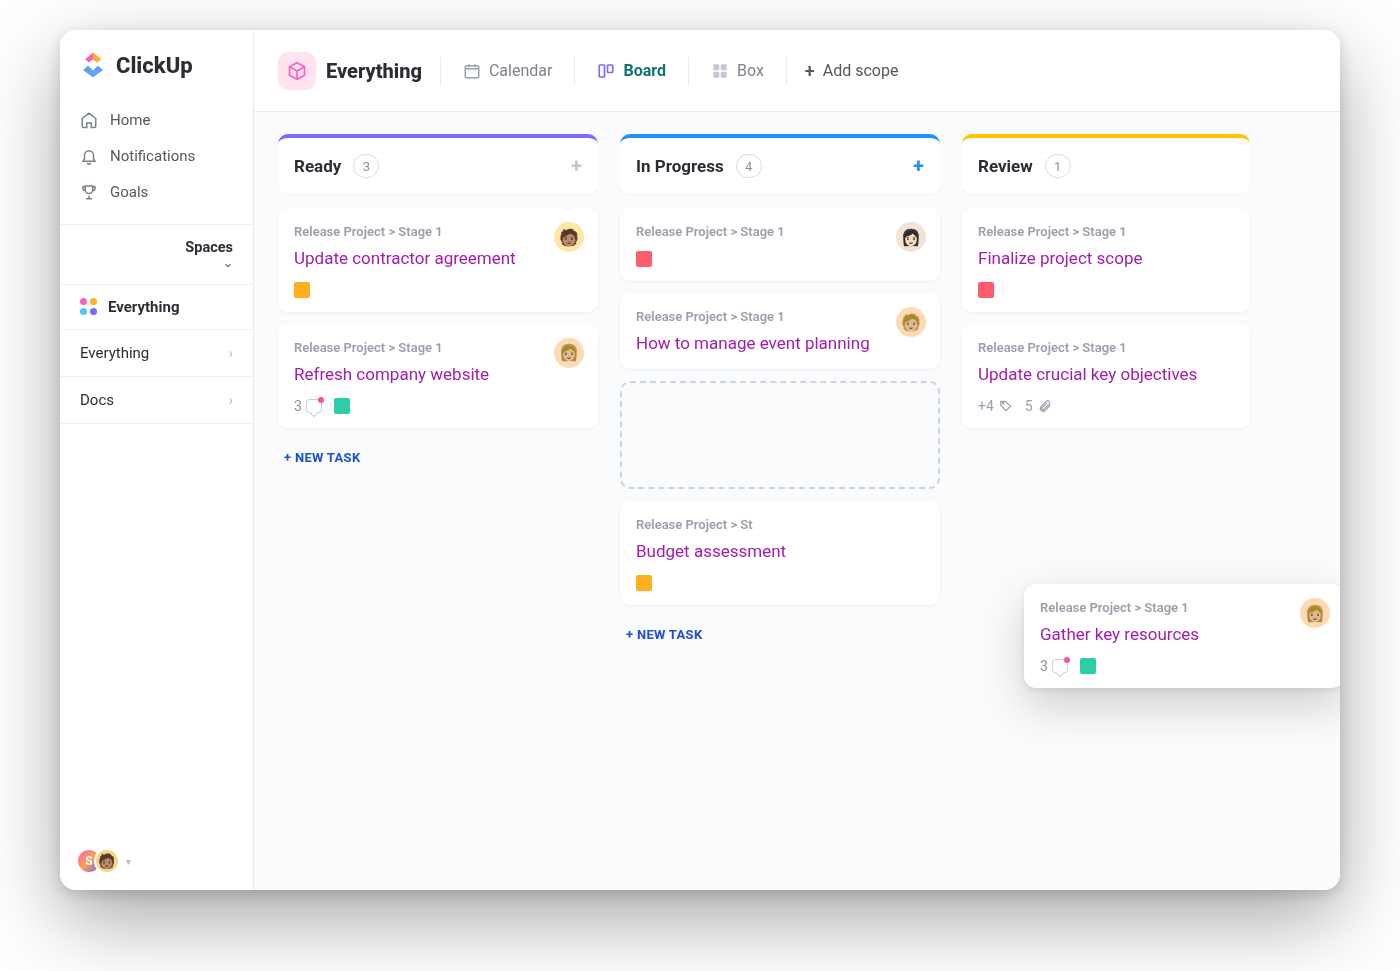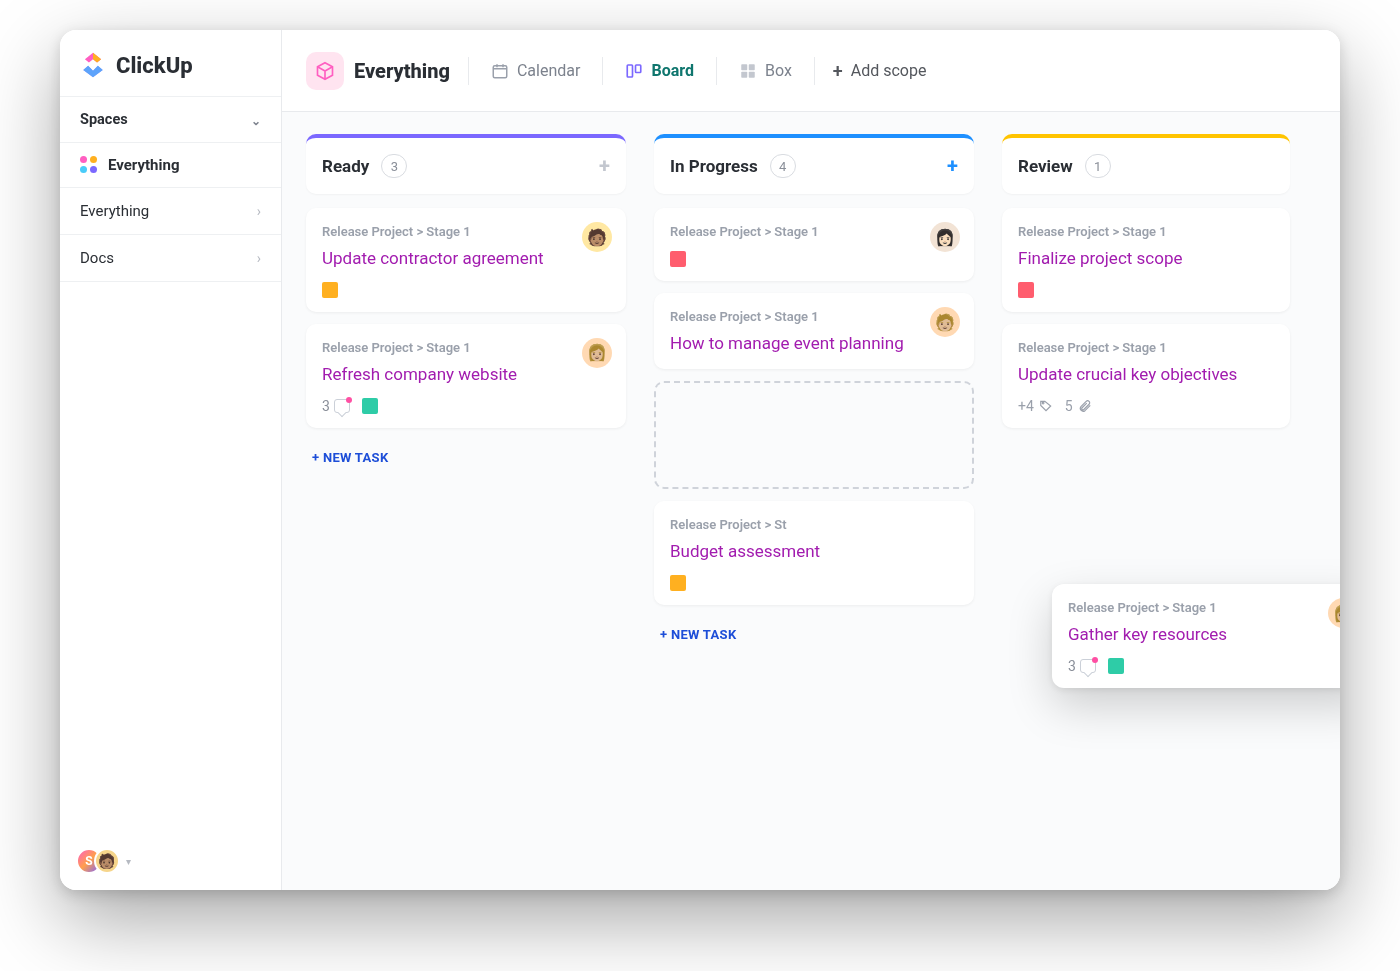--- a/index.html
+++ b/index.html
@@ -12,21 +12,21 @@
     width: 1280px; height: 860px;
     background: #ffffff;
     border-radius: 16px;
     box-shadow: 0 30px 80px rgba(0,0,0,0.35), 0 4px 14px rgba(0,0,0,0.15);
     overflow: hidden;
     display: flex;
   }
 
   
   .sidebar {
-    width: 222px;
+    width: 194px;
     border-right: 1px solid #e8eaed;
     display: flex;
     flex-direction: column;
     background: #ffffff;
     position: relative;
   }
   .logo-row {
     display: flex; align-items: center; gap: 10px;
     padding: 22px 20px 18px 20px;
     font-weight: 800; font-size: 22px;
@@ -35,21 +35,21 @@
   .logo-mark svg { width: 26px; height: 26px; }
   .nav-list { padding: 6px 0 14px 0; }
   .nav-item {
     display: flex; align-items: center; gap: 12px;
     padding: 9px 20px; font-size: 15px; color: #54575d; cursor: pointer;
   }
   .nav-item .icn { width: 18px; height: 18px; display:flex; align-items:center; justify-content:center; color:#7c828d; }
   .section {
     display:flex; align-items:flex-end; justify-content:space-between;
     padding: 14px 20px; border-top: 1px solid #eef0f2; border-bottom: 1px solid #eef0f2;
-    font-weight:700; font-size:14.5px; cursor:pointer;
+    font-weight:700; font-size:14.5px; cursor:pointer;flex-direction:column;
   }
   .section .chev { color:#7c828d; font-size:12px; }
   .space-item {
     display:flex; align-items:center; gap:10px;
     padding: 13px 20px; font-size:15px; font-weight:700; border-bottom:1px solid #eef0f2; cursor:pointer;
   }
   .space-item .dots { display:grid; grid-template-columns:8px 8px; grid-template-rows:8px 8px; gap:2px; }
   .space-item .dots span { width:7px; height:7px; border-radius:50%; }
   .section-row {
     display:flex; align-items:center; justify-content:space-between;
@@ -88,21 +88,21 @@
   .vsep { width:1px; height:28px; background:#e8eaed; }
   .view-tab {
     display:flex; align-items:center; gap:8px; font-size:16px; color:#7c828d; cursor:pointer; padding:6px 4px;
   }
   .view-tab.active { color:#0f766e; font-weight:700;align-items:center; }
   .view-tab .icn { width:18px; height:18px; display:flex; align-items:center; justify-content:center; }
   .add-view { display:flex; align-items:center; gap:8px; color:#54575d; font-size:16px; cursor:pointer; }
   .add-view .plus { font-size:18px; font-weight:600; }
 
   .board {
-    flex:1; padding: 22px 0 34px 24px; display:flex; gap:28px; overflow:hidden; position:relative;
+    flex:1; padding: 22px 0 34px 24px; display:flex; gap:22px; overflow:hidden; position:relative;
   }
   .column { width:320px; display:flex; flex-direction:column; }
   .column.last { width:288px; }
   .col-head {
     background:#ffffff; border-radius:10px; border-top:4px solid;
     padding: 16px 16px; display:flex; align-items:center; gap:12px;
     box-shadow: 0 1px 2px rgba(0,0,0,0.04);
     margin-bottom: 14px; position:relative;
   }
   .col-head .name { font-weight:700; font-size:17px; }
@@ -166,20 +166,46 @@
         <svg viewBox="0 0 32 32">
             <path d="M4 22l6-5 6 6 6-6 6 5-12 9z" fill="#7b68ff"></path>
             <path d="M4 22l12 9 12-9-6-5-6 6-6-6z" fill="#49ccf9" opacity=".6"></path>
             <path d="M16 1l10 8-5 4-5-4-5 4-5-4z" fill="#ff5fc1"></path>
             <path d="M16 1l10 8-5 4-5-4z" fill="#ffb020"></path>
           </svg>
       </span>
       <span>ClickUp</span>
     </div>
 
+    <nav class="nav-list">
+      <div class="nav-item">
+        <span class="icn">
+            <svg viewBox="0 0 24 24" width="18" height="18" fill="none" stroke="currentColor" stroke-width="2">
+              <path d="M3 10l9-7 9 7v10a2 2 0 0 1-2 2h-4v-6h-6v6H5a2 2 0 0 1-2-2z"></path>
+            </svg>
+          </span>
+        <span>Home</span>
+      </div>
+      <div class="nav-item">
+        <span class="icn">
+            <svg viewBox="0 0 24 24" width="18" height="18" fill="none" stroke="currentColor" stroke-width="2">
+              <path d="M18 16v-5a6 6 0 1 0-12 0v5l-2 3h16zM10 21a2 2 0 0 0 4 0"></path>
+            </svg>
+          </span>
+        <span>Notifications</span>
+      </div>
+      <div class="nav-item">
+        <span class="icn">
+            <svg viewBox="0 0 24 24" width="18" height="18" fill="none" stroke="currentColor" stroke-width="2">
+              <path d="M8 21h8M12 17v4M7 4h10v5a5 5 0 0 1-10 0zM17 5h3v2a3 3 0 0 1-3 3M7 5H4v2a3 3 0 0 0 3 3"></path>
+            </svg>
+          </span>
+        <span>Goals</span>
+      </div>
+    </nav>
 
     <div class="section">
       <span>Spaces</span>
       <span class="chev">⌄</span>
     </div>
 
     <div class="space-item">
       <span class="dots">
         <span style="background:#ff5fc1"></span>
           <span style="background:#ffb020"></span>

